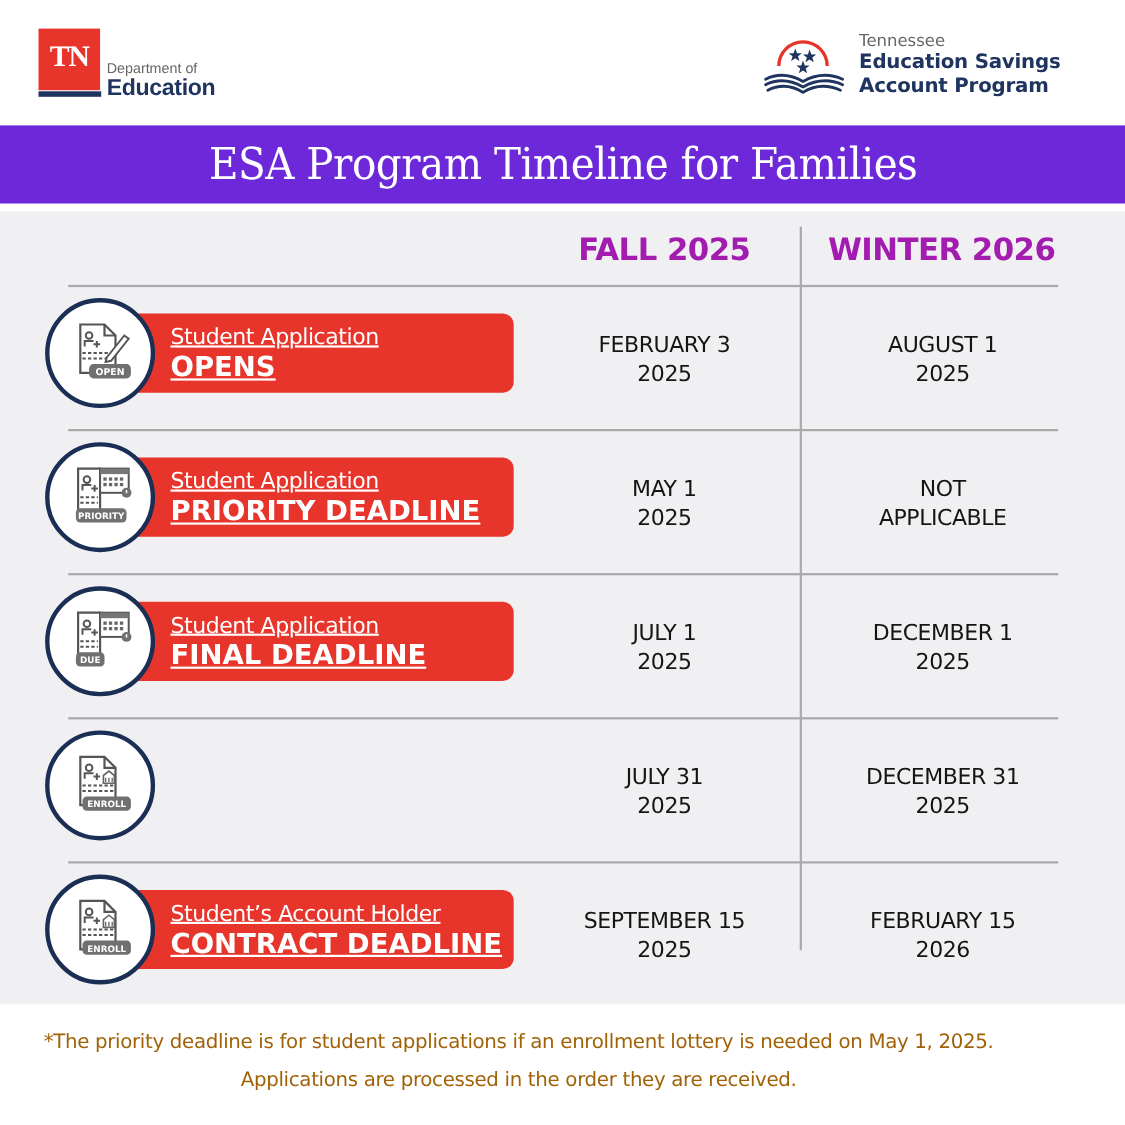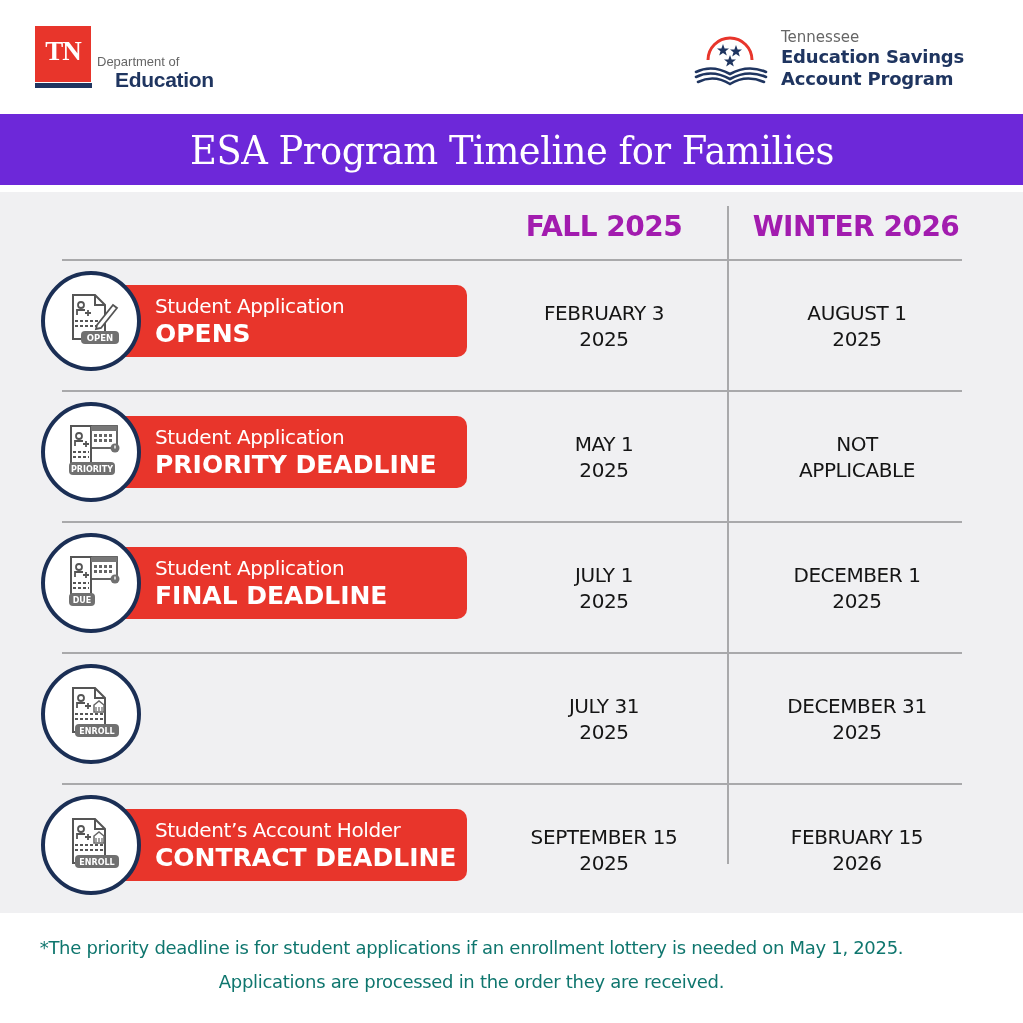--- a/index.html
+++ b/index.html
@@ -6,21 +6,21 @@
   html, body { width: 1023px; height: 1023px; background: #ffffff; overflow: hidden; }
   body { position: relative; font-family: "DejaVu Sans", "Liberation Sans", sans-serif; }
 
   
   .tn-logo { position: absolute; left: 35px; top: 26px; width: 165px; height: 66px; }
   .tn-box { position: absolute; left: 0; top: 0; width: 56px; height: 56px; background: #e8352b;
             color: #fff; font-family: "Liberation Serif", "DejaVu Serif", serif; font-weight: bold;
             font-size: 27px; letter-spacing: -1px; display: flex; align-items: center; justify-content: center; padding-bottom: 6px; }
   .tn-underline { position: absolute; left: 0; top: 57px; width: 57px; height: 5px; background: #1f3560; }
   .tn-dept { position: absolute; left: 62px; top: 28px; font-family: "Liberation Sans", sans-serif; font-size: 13px; color: #666; white-space: nowrap; }
-  .tn-edu { position: absolute; left: 62px; top: 42px; font-family: "Liberation Sans", sans-serif; font-size: 21px; font-weight: bold; color: #1f3560; white-space: nowrap; letter-spacing: -0.3px; margin-left: 18px; }
+  .tn-edu { position: absolute; left: 62px; top: 42px; font-family: "Liberation Sans", sans-serif; font-size: 21px; font-weight: bold; color: #1f3560; white-space: nowrap; letter-spacing: -0.3px; }
 
   .esa-logo { position: absolute; left: 692px; top: 28px; width: 300px; height: 66px; }
   .esa-logo svg { position: absolute; left: 0; top: 2px; }
   .esa-small { position: absolute; left: 89px; top: 0px; font-family: "DejaVu Sans", sans-serif; font-size: 15px; color: #666; }
   .esa-line1, .esa-line2 { position: absolute; left: 89px; font-family: "DejaVu Sans", sans-serif; font-weight: bold; font-size: 18px; color: #1f3560; white-space: nowrap; letter-spacing: -0.2px; }
   .esa-line1 { top: 18px; }
   .esa-line2 { top: 40px; }
 
   
   .title-band { position: absolute; left: 0; top: 114px; width: 1023px; height: 71px; background: #6d28d9;
@@ -34,34 +34,34 @@
   .col-head { position: absolute; top: 210px; font-family: "DejaVu Sans", sans-serif; font-weight: bold; font-size: 28px;
               color: #a21caf; text-align: center; letter-spacing: -0.5px; }
   .col-fall { left: 480px; width: 248px; }
   .col-winter { left: 728px; width: 256px; }
 
   .hline { position: absolute; left: 62px; width: 900px; height: 2px; background: #a9a9ab; }
   .vline { position: absolute; left: 727px; top: 206px; width: 2px; height: 658px; background: #a9a9ab; }
 
   .row { position: absolute; left: 0; width: 1023px; height: 131px; }
   .pill { position: absolute; left: 115px; top: 25px; width: 352px; height: 72px; background: #e8352b; border-radius: 0 10px 10px 0;
-          padding-left: 40px; display: flex; flex-direction: column; justify-content: center; color: #fff; }
+          padding-left: 40px; display: flex; flex-direction: column; justify-content: center; color: #fff; text-decoration: underline; }
   .pill .sub { font-size: 20px; line-height: 25px; font-family: "DejaVu Sans", sans-serif; white-space: nowrap; letter-spacing: -0.4px; }
   .pill .main { font-size: 25px; line-height: 29px; font-weight: bold; font-family: "DejaVu Sans", sans-serif; white-space: nowrap; letter-spacing: 0px; }
 
   .circle { position: absolute; left: 41px; top: 11px; width: 100px; height: 100px; border-radius: 50%;
             background: #fff; border: 4px solid #1b2f55; }
   .circle svg { position: absolute; left: 22px; top: 16px; }
 
   .cell { position: absolute; top: 0; height: 131px; display: flex; flex-direction: column; justify-content: center; align-items: center;
           font-family: "DejaVu Sans", sans-serif; font-size: 20px; line-height: 26px; color: #151515; letter-spacing: -0.4px; text-align: left; }
   .cell-fall { left: 480px; width: 248px; }
   .cell-winter { left: 729px; width: 256px; }
 
-  .foot { position: absolute; left: 0; width: 943px; text-align: center; font-family: "DejaVu Sans", sans-serif; font-size: 18px; color: #0f766e; letter-spacing: -0.3px; }
+  .foot { position: absolute; left: 0; width: 943px; text-align: center; font-family: "DejaVu Sans", sans-serif; font-size: 18px; color: #a16207; letter-spacing: -0.3px; }
   .foot1 { top: 937px; }
   .foot2 { top: 971px; }
 </style>
 </head>
 <body>
 
 <div class="tn-logo">
   <div class="tn-box">TN</div>
   <div class="tn-underline"></div>
   <div class="tn-dept">Department of</div>

